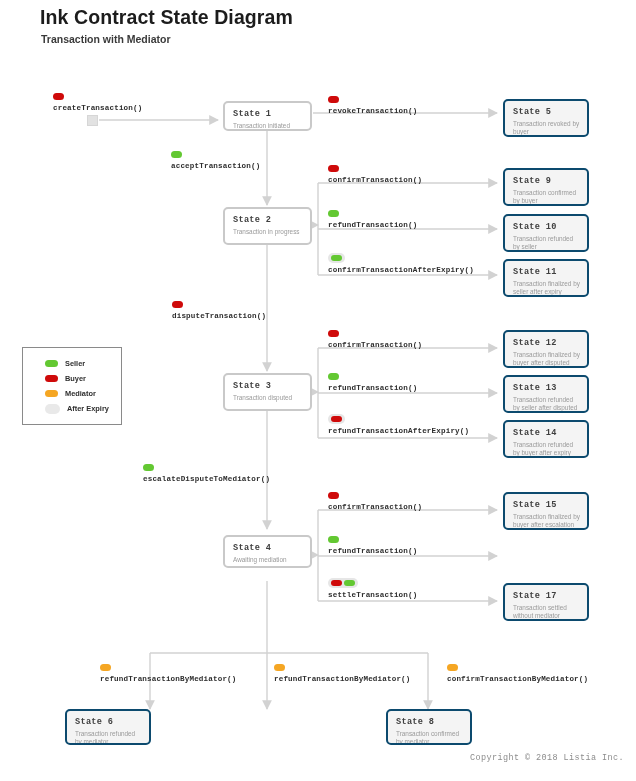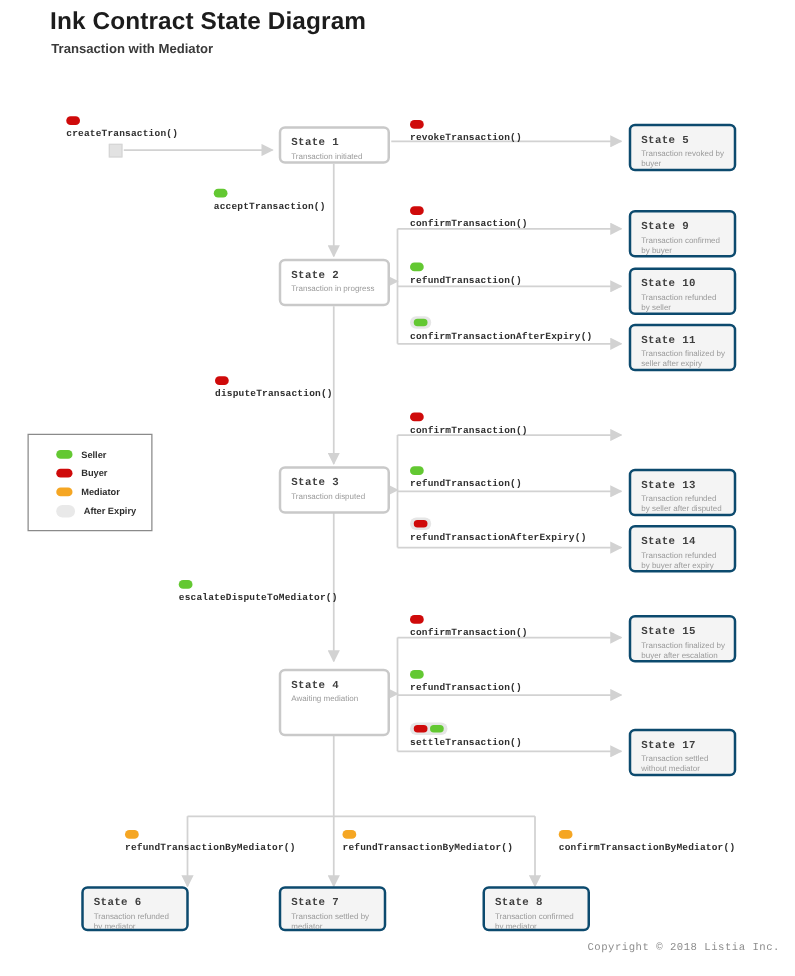--- a/index.html
+++ b/index.html
@@ -262,21 +262,21 @@
   <div class="node primary" style="left:223px;top:207px;width:89px;height:38px;">
     <div class="nname">State 2</div>
     <div class="ndesc">Transaction in progress</div>
   </div>
 
   <div class="node primary" style="left:223px;top:373px;width:89px;height:38px;">
     <div class="nname">State 3</div>
     <div class="ndesc">Transaction disputed</div>
   </div>
 
-  <div class="node primary" style="left:223px;top:535px;width:89px;height:54px;">
+  <div class="node primary" style="left:223px;top:535px;width:89px;height:33px;">
     <div class="nname">State 4</div>
     <div class="ndesc">Awaiting mediation</div>
   </div>
 
   <div class="node" style="left:503px;top:99px;width:86px;height:38px;">
     <div class="nname">State 5</div>
     <div class="ndesc">Transaction revoked by buyer</div>
   </div>
 
   <div class="node" style="left:503px;top:168px;width:86px;height:38px;">
@@ -287,20 +287,24 @@
   <div class="node" style="left:503px;top:214px;width:86px;height:38px;">
     <div class="nname">State 10</div>
     <div class="ndesc">Transaction refunded by seller</div>
   </div>
 
   <div class="node" style="left:503px;top:259px;width:86px;height:38px;">
     <div class="nname">State 11</div>
     <div class="ndesc">Transaction finalized by seller after expiry</div>
   </div>
 
+  <div class="node" style="left:503px;top:330px;width:86px;height:38px;">
+    <div class="nname">State 12</div>
+    <div class="ndesc">Transaction finalized by buyer after disputed</div>
+  </div>
 
   <div class="node" style="left:503px;top:375px;width:86px;height:38px;">
     <div class="nname">State 13</div>
     <div class="ndesc">Transaction refunded by seller after disputed</div>
   </div>
 
   <div class="node" style="left:503px;top:420px;width:86px;height:38px;">
     <div class="nname">State 14</div>
     <div class="ndesc">Transaction refunded by buyer after expiry</div>
   </div>
@@ -314,24 +318,20 @@
   <div class="node" style="left:503px;top:583px;width:86px;height:38px;">
     <div class="nname">State 17</div>
     <div class="ndesc">Transaction settled without mediator</div>
   </div>
 
   <div class="node" style="left:65px;top:709px;width:86px;height:36px;">
     <div class="nname">State 6</div>
     <div class="ndesc">Transaction refunded by mediator</div>
   </div>
 
-  <div class="node" style="left:223px;top:709px;width:86px;height:36px;">
-    <div class="nname">State 7</div>
-    <div class="ndesc">Transaction settled by mediator</div>
-  </div>
 
   <div class="node" style="left:386px;top:709px;width:86px;height:36px;">
     <div class="nname">State 8</div>
     <div class="ndesc">Transaction confirmed by mediator</div>
   </div>
 
   <div class="legend">
     <div class="legend-row">
       <span class="dot seller"></span>
       <span class="ltext">Seller</span>

